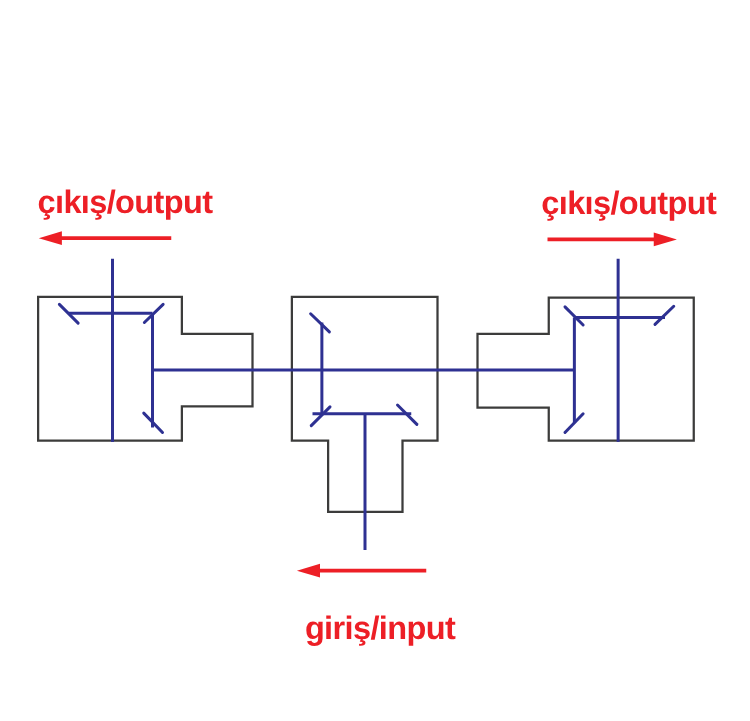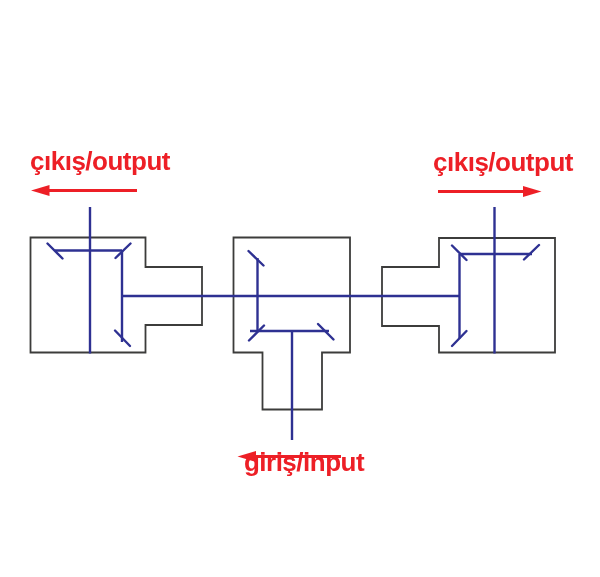--- a/index.html
+++ b/index.html
@@ -108,15 +108,15 @@
       </g>
       <g>
         <path class="arrow-line" d="M253,456.5 L341,456.5"></path>
         <polygon class="arrow-head" points="237.5,456.5 256,451 256,462"></polygon>
       </g>
     </g>
   </svg>
 
   <div class="diagram-label" style="left:100px; top:147px;">çıkış/output</div>
   <div class="diagram-label" style="left:503px; top:148px;">çıkış/output</div>
-  <div class="diagram-label" style="left:304px; top:448px;">giriş/input</div>
+  <div class="diagram-label" style="left:304px; top:488px;">giriş/input</div>
 
 </div>
 
 </body></html>

